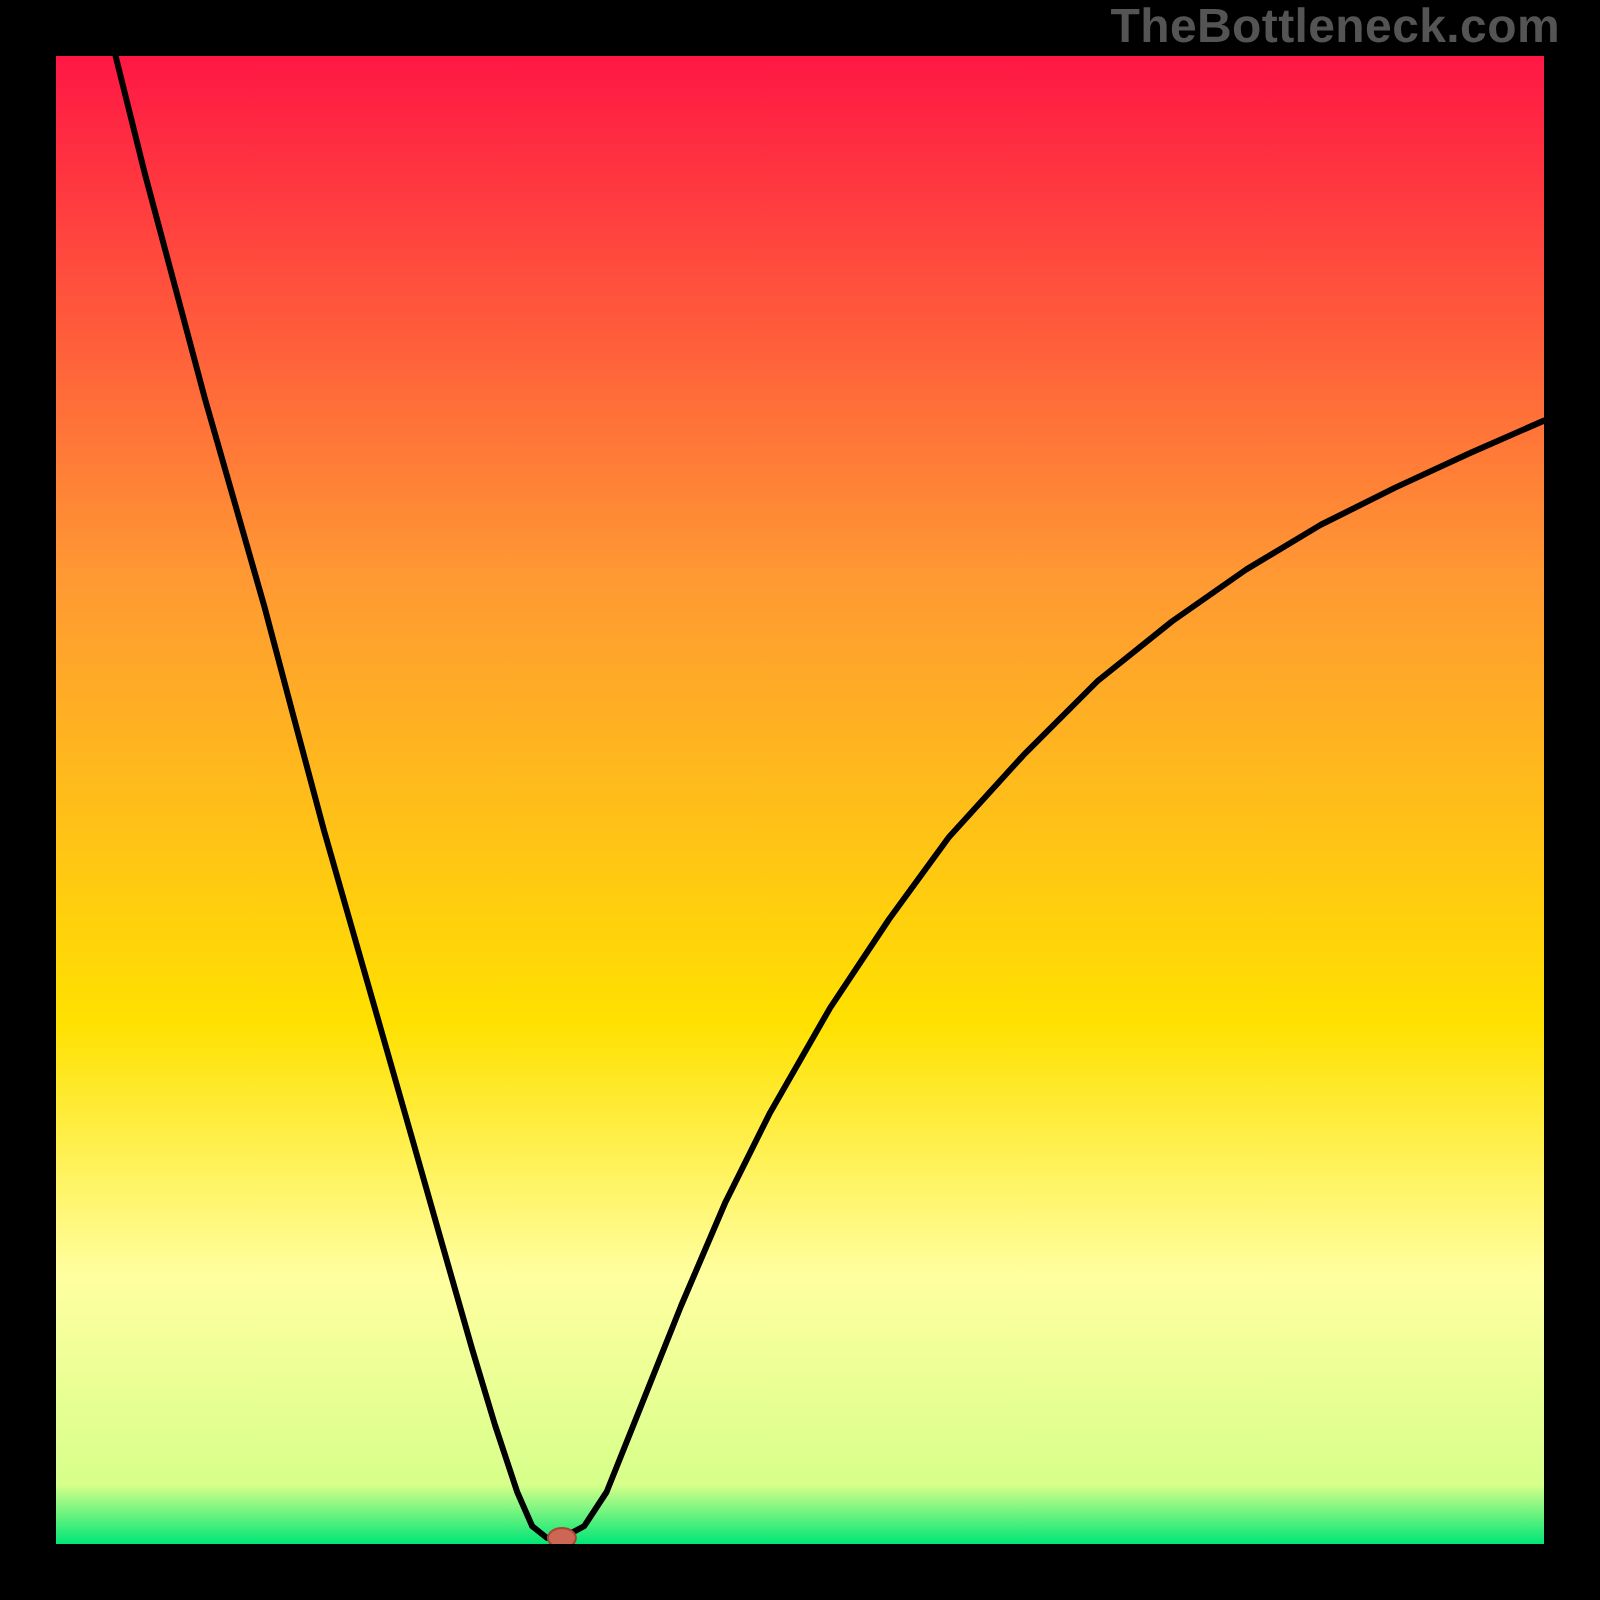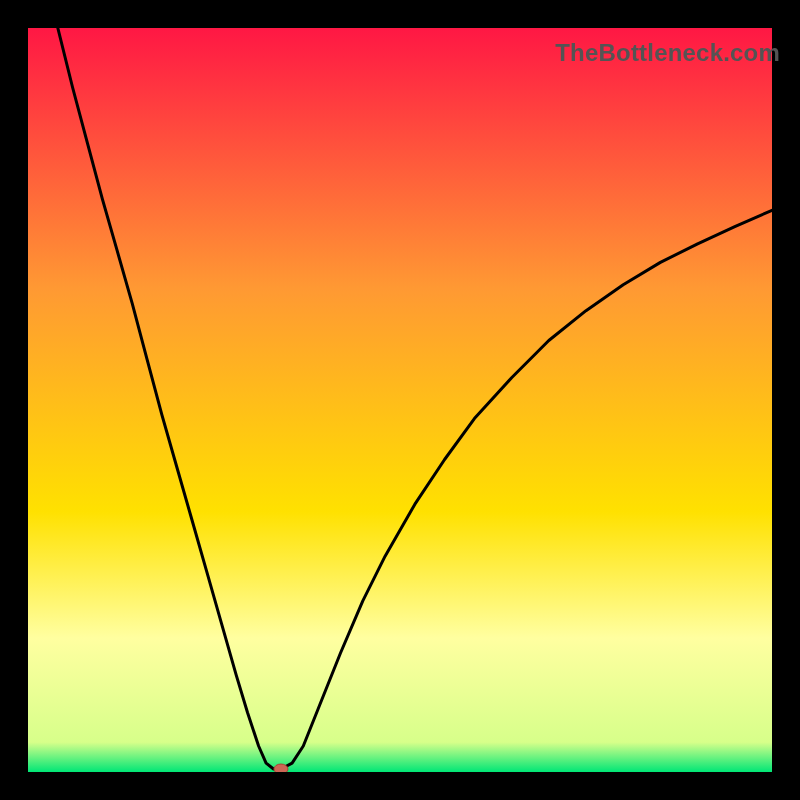--- a/index.html
+++ b/index.html
@@ -20,21 +20,20 @@
   .watermark {
     position: absolute;
     top: 0px;
     right: 20px;
     color: #545454;
     font-size: 24px;
     font-weight: 600;
     letter-spacing: 0.2px;
     z-index: 10;
     user-select: none;
-    margin-top: 39px;
   }
   .plot-wrap {
     position: absolute;
     left: 28px;
     top: 28px;
     width: 744px;
     height: 744px;
   }
   svg {
     display: block;

